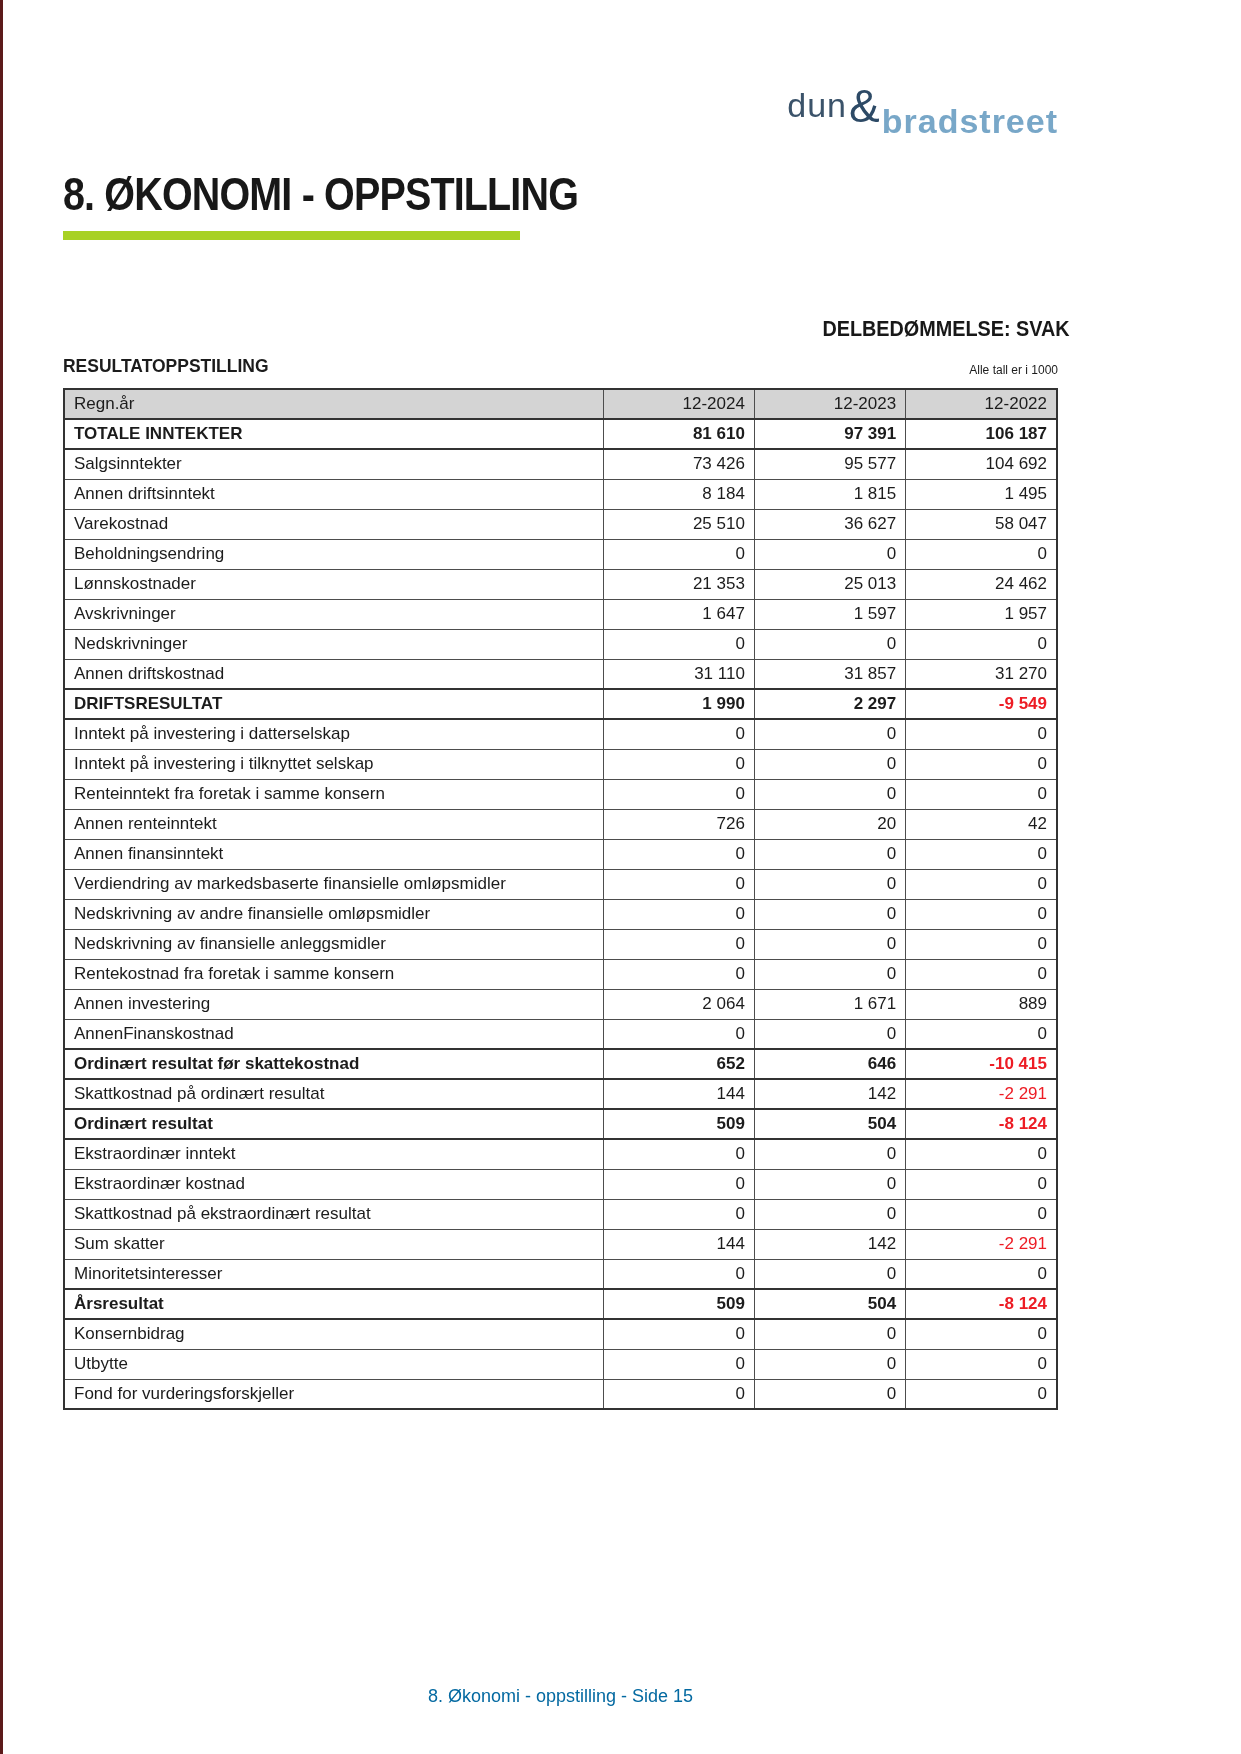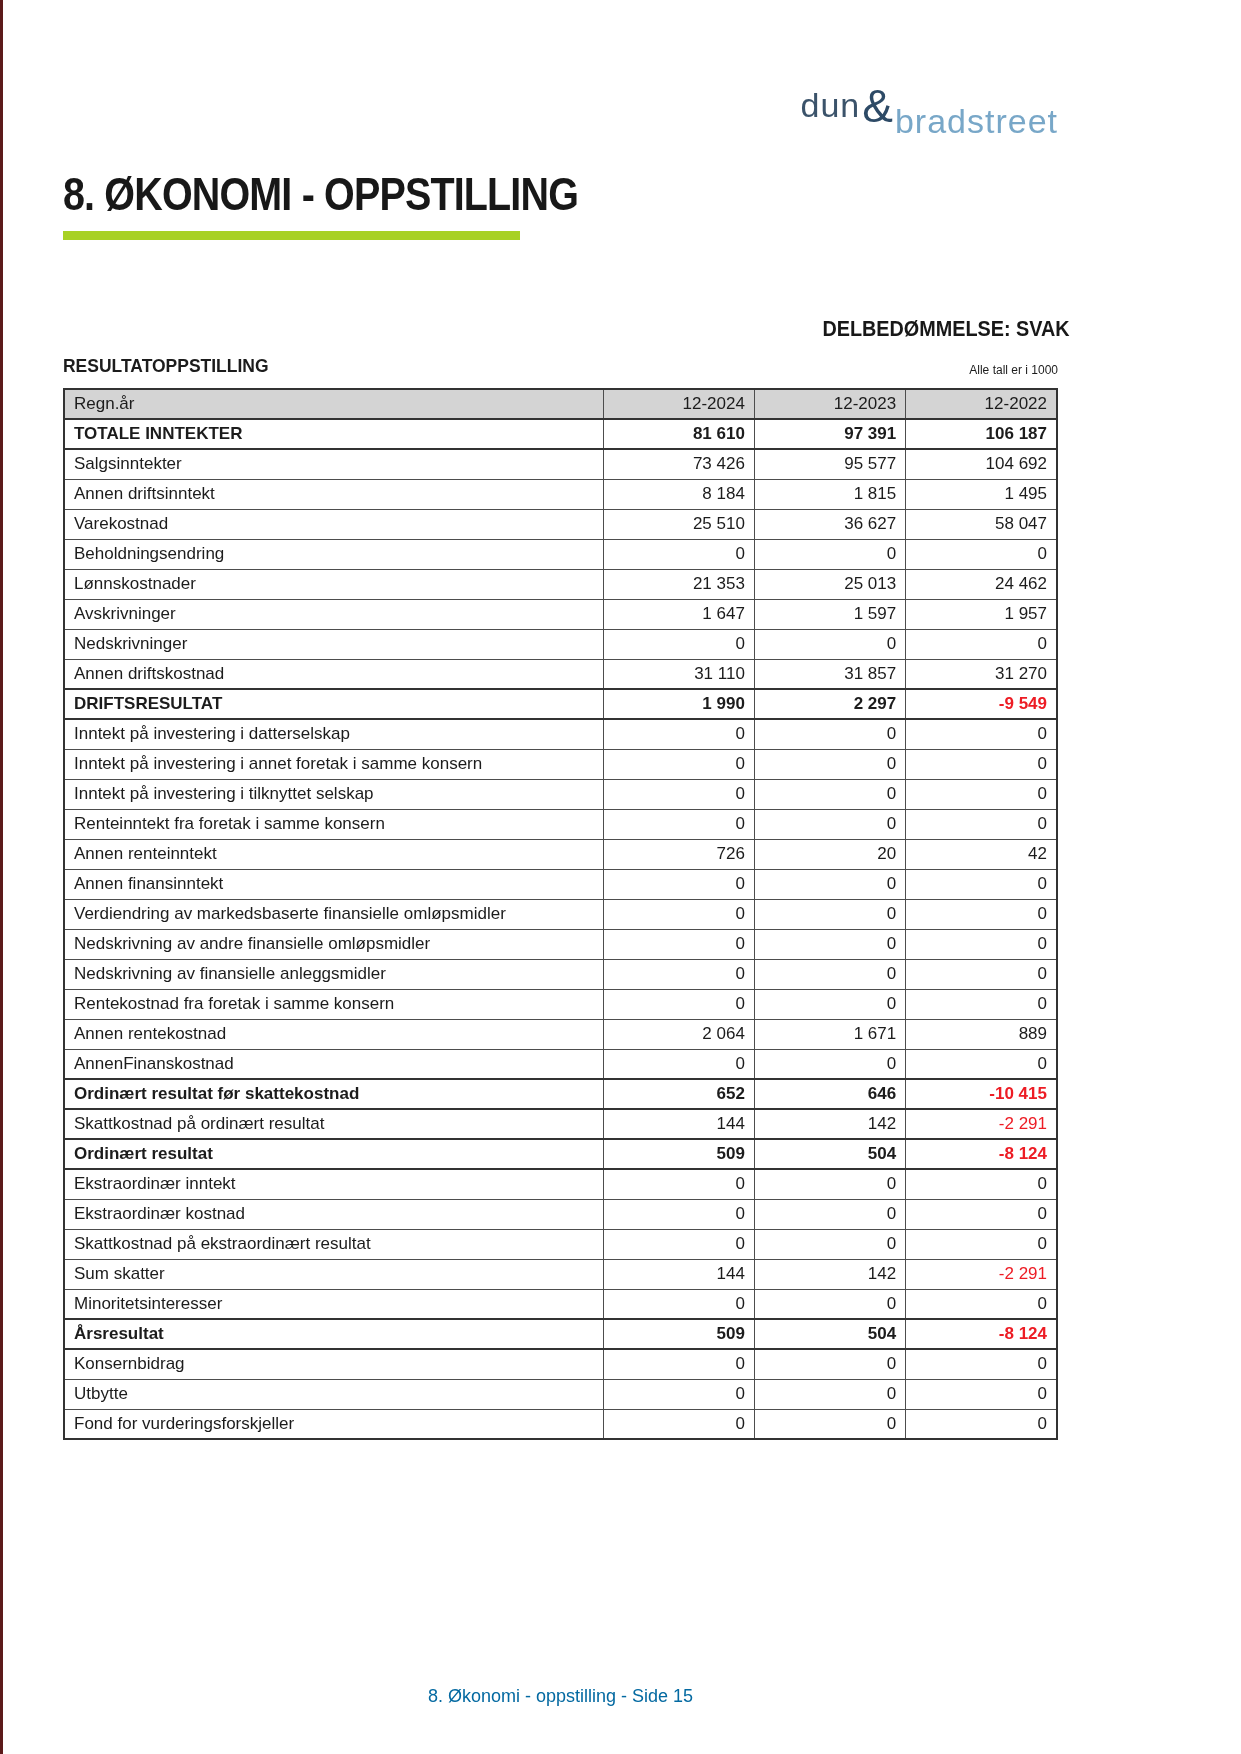--- a/index.html
+++ b/index.html
@@ -14,21 +14,21 @@
   .edge-strip {
     position:absolute; left:0; top:0; width:3px; height:1754px;
     background:var(--edge,#5c1a1a);
   }
   .logo {
     position:absolute; top:70px; left:63px; width:995px;
     display:flex; justify-content:flex-end; align-items:center;
   }
   .logo .dun { font-size:34px; font-weight:500; color:var(--logo-dark,#3b536a); letter-spacing:1px; }
   .logo .amp { font-size:46px; font-weight:500; color:var(--logo-amp,#2d4a66); margin:0 2px; }
-  .logo .brad { font-size:34px; font-weight:400; color:var(--logo-light,#78a7c8); letter-spacing:1px;margin-top:32px; }
+  .logo .brad { font-size:34px; font-weight:700; color:var(--logo-light,#78a7c8); letter-spacing:1px;margin-top:32px; }
   .page-title {
     position:absolute; top:166px; left:63px;
     font-size:47px; font-weight:900; letter-spacing:-1px; color:#181818;
     transform:scaleX(0.84); transform-origin:0 50%;
     white-space:nowrap;
   }
   .accent-bar {
     position:absolute; top:231px; left:63px;
     width:457px; height:9px; background:var(--accent,#a8d124);
   }
@@ -166,26 +166,20 @@
         <td class="num">2 297</td>
         <td class="num neg">-9 549</td>
       </tr>
       <tr>
         <td class="label">Inntekt på investering i datterselskap</td>
         <td class="num">0</td>
         <td class="num">0</td>
         <td class="num">0</td>
       </tr>
       <tr>
-        <td class="label">Inntekt på investering i annet foretak i samme konsern</td>
-        <td class="num">0</td>
-        <td class="num">0</td>
-        <td class="num">0</td>
-      </tr>
-      <tr>
         <td class="label">Inntekt på investering i tilknyttet selskap</td>
         <td class="num">0</td>
         <td class="num">0</td>
         <td class="num">0</td>
       </tr>
       <tr>
         <td class="label">Renteinntekt fra foretak i samme konsern</td>
         <td class="num">0</td>
         <td class="num">0</td>
         <td class="num">0</td>
@@ -220,21 +214,21 @@
         <td class="num">0</td>
         <td class="num">0</td>
       </tr>
       <tr>
         <td class="label">Rentekostnad fra foretak i samme konsern</td>
         <td class="num">0</td>
         <td class="num">0</td>
         <td class="num">0</td>
       </tr>
       <tr>
-        <td class="label">Annen rentekostnad</td>
+        <td class="label">Annen investering</td>
         <td class="num">2 064</td>
         <td class="num">1 671</td>
         <td class="num">889</td>
       </tr>
       <tr>
         <td class="label">AnnenFinanskostnad</td>
         <td class="num">0</td>
         <td class="num">0</td>
         <td class="num">0</td>
       </tr>

